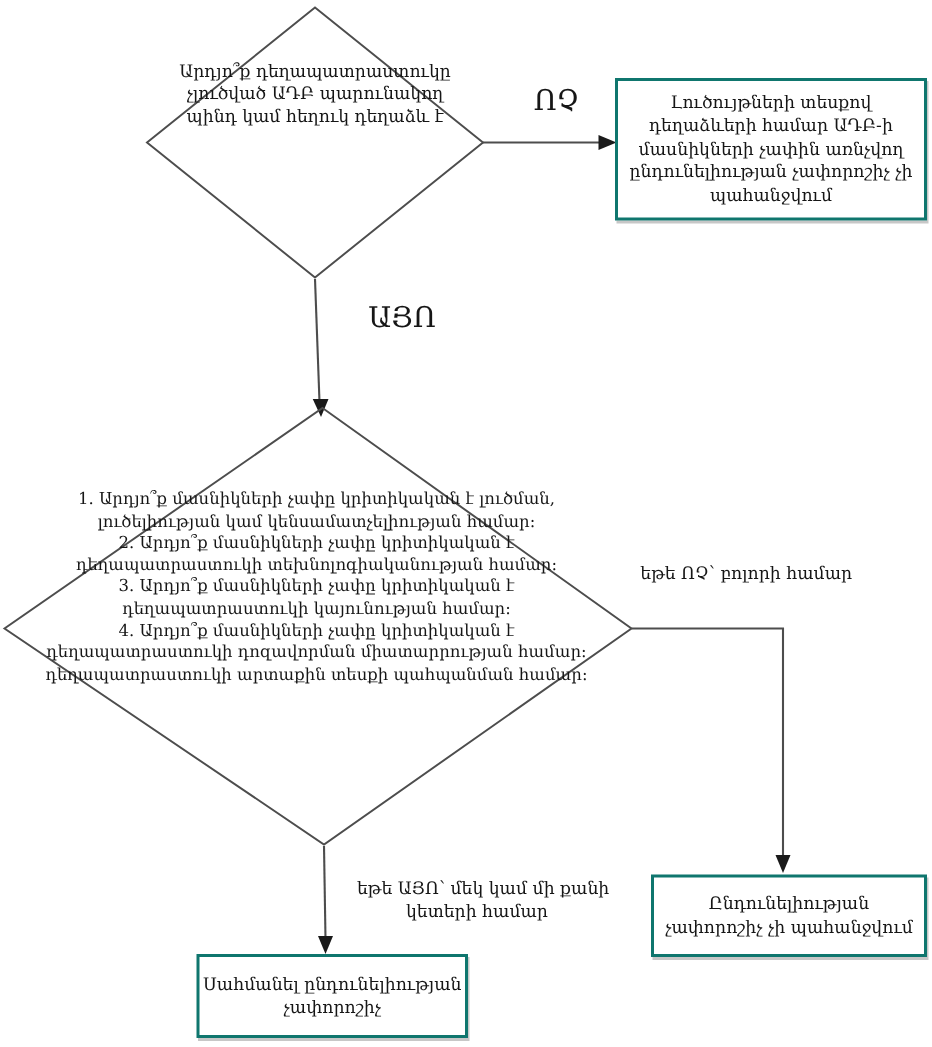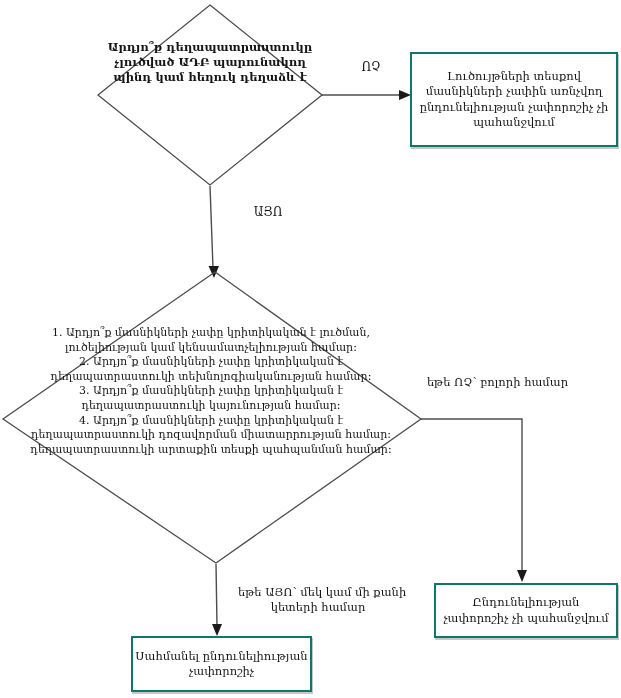--- a/index.html
+++ b/index.html
@@ -2,21 +2,21 @@
 <html><head>
 <meta charset="utf-8">
 <style>
   html,body{margin:0;padding:0;background:#fff;}
   .canvas{
     position:relative;width:621px;height:698px;background:#ffffff;
     font-family:"DejaVu Serif","DejaVu Sans",serif;color:#161616;overflow:hidden;
   }
   .canvas svg{position:absolute;left:0;top:0;width:621px;height:698px;}
   .txt{position:absolute;text-align:center;font-size:11.5px;line-height:15px;color:#161616;}
-  .lbl{position:absolute;text-align:center;font-size:12px;line-height:15px;color:#161616;}
+  .lbl{position:absolute;text-align:center;font-size:19px;line-height:15px;color:#161616;}
   .lbl.small{font-size:11.5px;}
   .box{
     position:absolute;box-sizing:border-box;background:#fff;
     border:2px solid #0f766e;box-shadow:1px 2px 0 rgba(130,130,130,.45);
     display:flex;flex-direction:column;align-items:center;justify-content:center;
     text-align:center;font-size:11.5px;line-height:15.5px;padding:4px 6px;
   }
   .list{position:absolute;text-align:center;font-size:11px;line-height:14.6px;}
   .line{white-space:nowrap;}
 </style>
@@ -37,30 +37,31 @@
 
     <polygon points="215,272 421,419 216,563 3,419" fill="none" stroke="#4d4d4d" stroke-width="1.3"></polygon>
 
     <polyline points="421,419 522,419 522,572" fill="none" stroke="#4d4d4d" stroke-width="1.4"></polyline>
     <polygon points="522,582 517,570 527,570" fill="#1a1a1a"></polygon>
 
     <line x1="216" y1="564" x2="217" y2="626" stroke="#4d4d4d" stroke-width="1.4"></line>
     <polygon points="217,636 212,624 222,624" fill="#1a1a1a"></polygon>
   </svg>
 
-  <div class="txt" style="left:106px;top:40px;width:208px;font-weight:bold;">
+  <div class="txt" style="left:106px;top:40px;width:208px;">
     <div class="line">Արդյո՞ք դեղապատրաստուկը</div>
     <div class="line">չլուծված ԱԴԲ պարունակող</div>
     <div class="line">պինդ կամ հեղուկ դեղաձև է</div>
   </div>
 
   <div class="lbl" style="left:341px;top:60px;width:60px;">ՈՉ</div>
 
   <div class="box" style="left:410px;top:52px;width:208px;height:95px;">
     <div class="line">Լուծույթների տեսքով</div>
+    <div class="line">դեղաձևերի համար ԱԴԲ-ի</div>
     <div class="line">մասնիկների չափին առնչվող</div>
     <div class="line">ընդունելիության չափորոշիչ չի</div>
     <div class="line">պահանջվում</div>
   </div>
 
   <div class="lbl" style="left:242px;top:205px;width:52px;">ԱՅՈ</div>
 
   <div class="list" style="left:25px;top:326px;width:372px;">
     <div>
       <div class="line">1. Արդյո՞ք մասնիկների չափը կրիտիկական է լուծման,</div>

